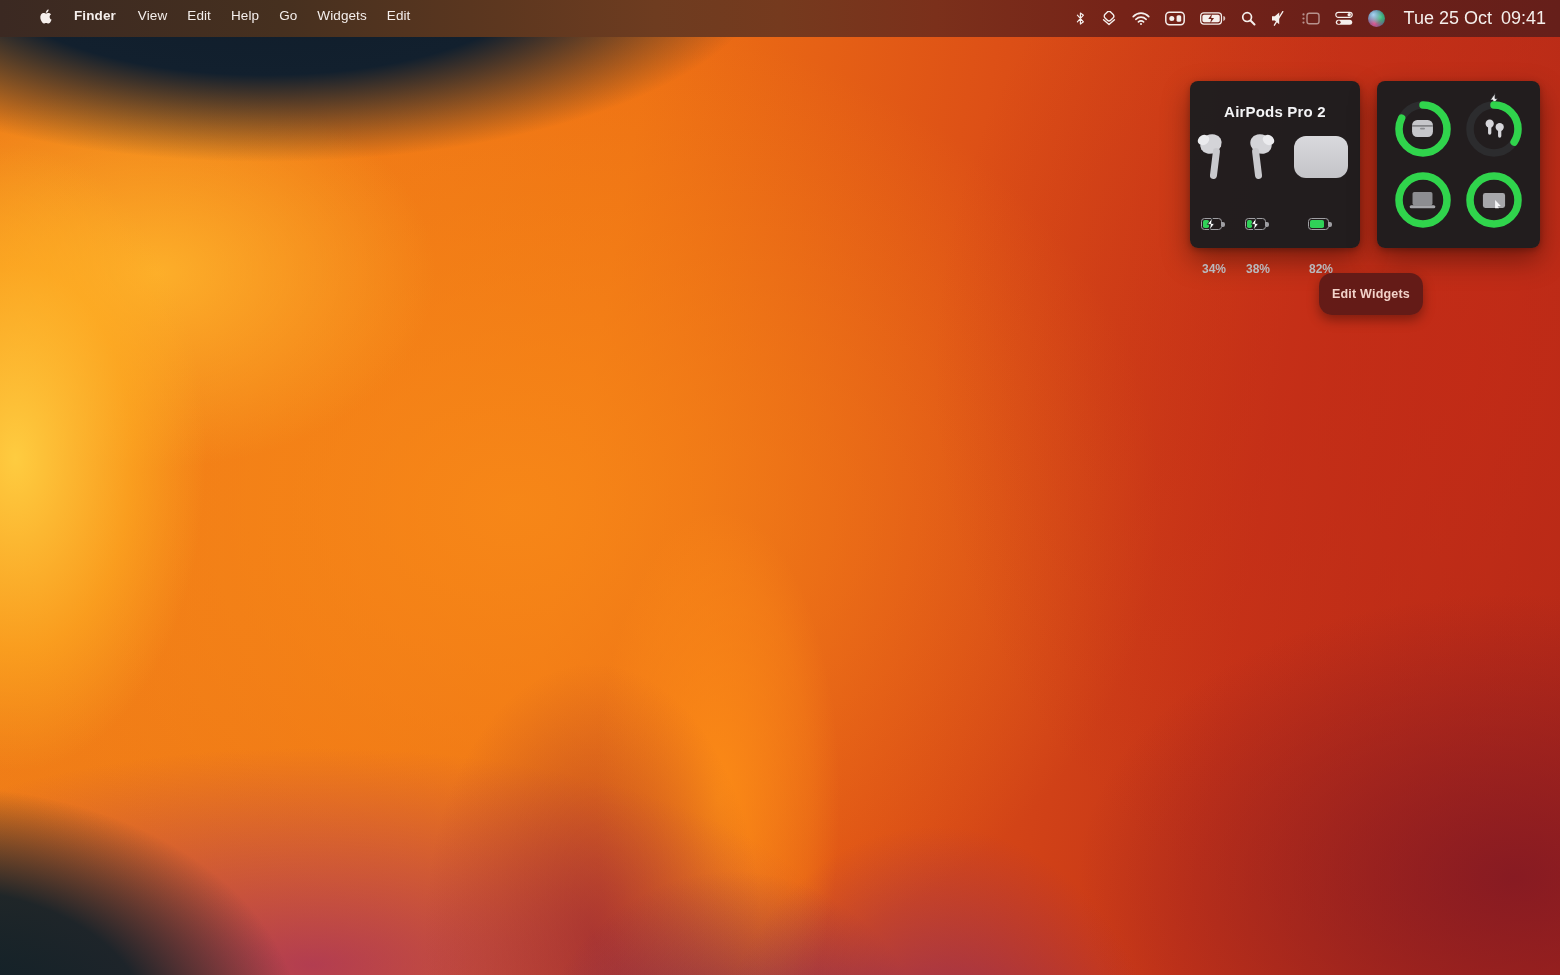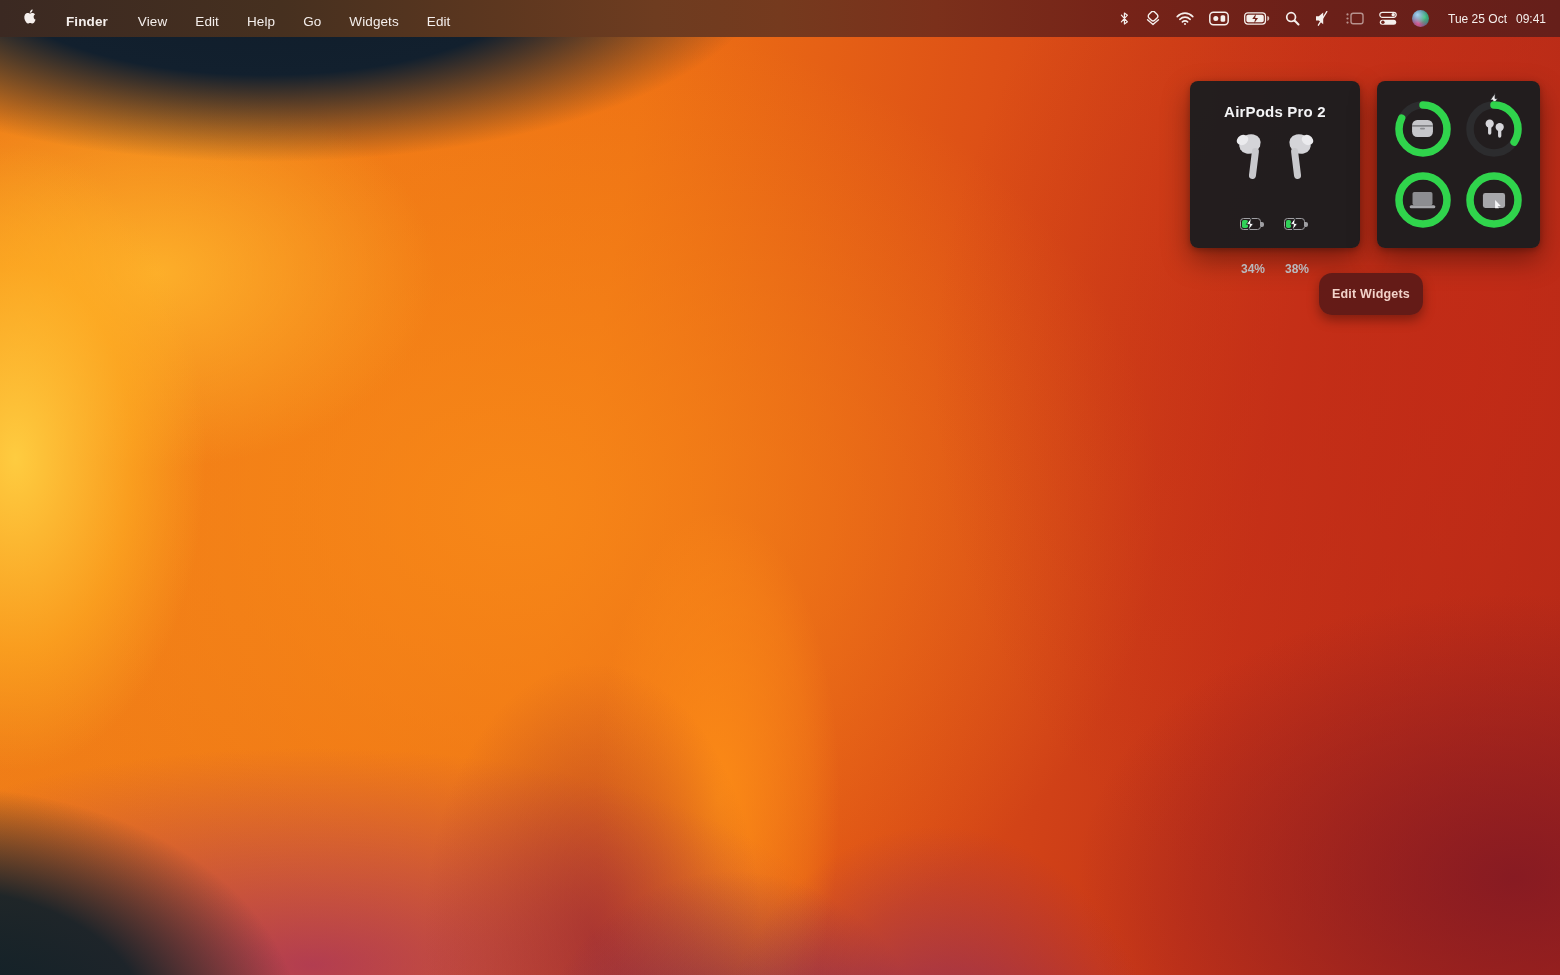--- a/index.html
+++ b/index.html
@@ -25,27 +25,27 @@
       linear-gradient(100deg, #f08018 0%, #ee7114 38%, #dd5016 58%, #c53418 78%, #ad2818 100%);
   }
 
   
   .menubar{
     position:absolute; left:0; top:0; width:1560px; height:37px;
     display:flex; align-items:center;
     background:linear-gradient(90deg,#3b2922 0%,#46301f 18%,#5d371f 32%,#6e3c20 42%,#753a1e 50%,#7b301b 60%,#762318 72%,#6b2019 85%,#661f1a 100%);
     color:#f5efec;
   }
-  .menubar-left{ display:flex; align-items:flex-end; padding-left:20px;gap:8px; }
+  .menubar-left{ display:flex; align-items:flex-start; padding-left:36px; }
   .apple{ display:flex; align-items:center; padding:0 10px 0 2px; }
   .menu-item{ font-size:13.5px; padding:0 10px; cursor:default; letter-spacing:.1px; }
   .menu-item.app-name{ font-weight:700; padding:0 12px; }
   .menubar-right{ margin-left:auto; display:flex; align-items:center; gap:15px; padding-right:14px; }
   .status-ic{ display:flex; align-items:center; justify-content:center; height:22px; }
-  .clock{ font-size:12px; display:flex; gap:9px; padding-left:4px; white-space:nowrap; }
+  .clock{ font-size:18px; display:flex; gap:9px; padding-left:4px; white-space:nowrap; }
   .siri{
     width:17px; height:17px; border-radius:50%;
     background:
       radial-gradient(circle at 32% 28%, #a6d4f2 0%, rgba(166,212,242,0) 55%),
       radial-gradient(circle at 74% 42%, #3fc878 0%, rgba(63,200,120,0) 55%),
       radial-gradient(circle at 38% 78%, #e05590 0%, rgba(224,85,144,0) 60%),
       #3d5f82;
   }
 
   
@@ -225,20 +225,31 @@
         <span class="batt-nub"></span>
         <span class="batt-bolt">
           <svg width="12" height="14" viewBox="0 0 12 14">
               <path d="M7.4 0.5 L2.4 7.4 h3 L4.4 13.5 L9.6 6.4 h-3 z" fill="#fff" stroke="#1d1d1f" stroke-width="0.9"></path>
             </svg>
         </span>
       </div>
       <div class="batt-label">38%</div>
     </div>
 
+    <div class="device-col case">
+      <div class="device-icon-area">
+        <div class="case-shape"></div>
+      </div>
+      <div class="batt">
+        <span class="batt-body"></span>
+        <span class="batt-fill" style="width: 14.268px;"></span>
+        <span class="batt-nub"></span>
+      </div>
+      <div class="batt-label">82%</div>
+    </div>
 
   </div>
 </div>
 
 <div class="widget widget-rings">
 
   <div class="ring-cell">
     <svg class="ring-svg" width="58" height="58" viewBox="0 0 58 58">
       <circle cx="29" cy="29" r="24" fill="none" stroke="#2c2c2e" stroke-width="7.5"></circle>
       <circle cx="29" cy="29" r="24" fill="none" stroke="#30d44c" stroke-width="7.5" stroke-linecap="round" transform="rotate(-90 29 29)" stroke-dasharray="123.65308684529425 150.79644737231007"></circle>

